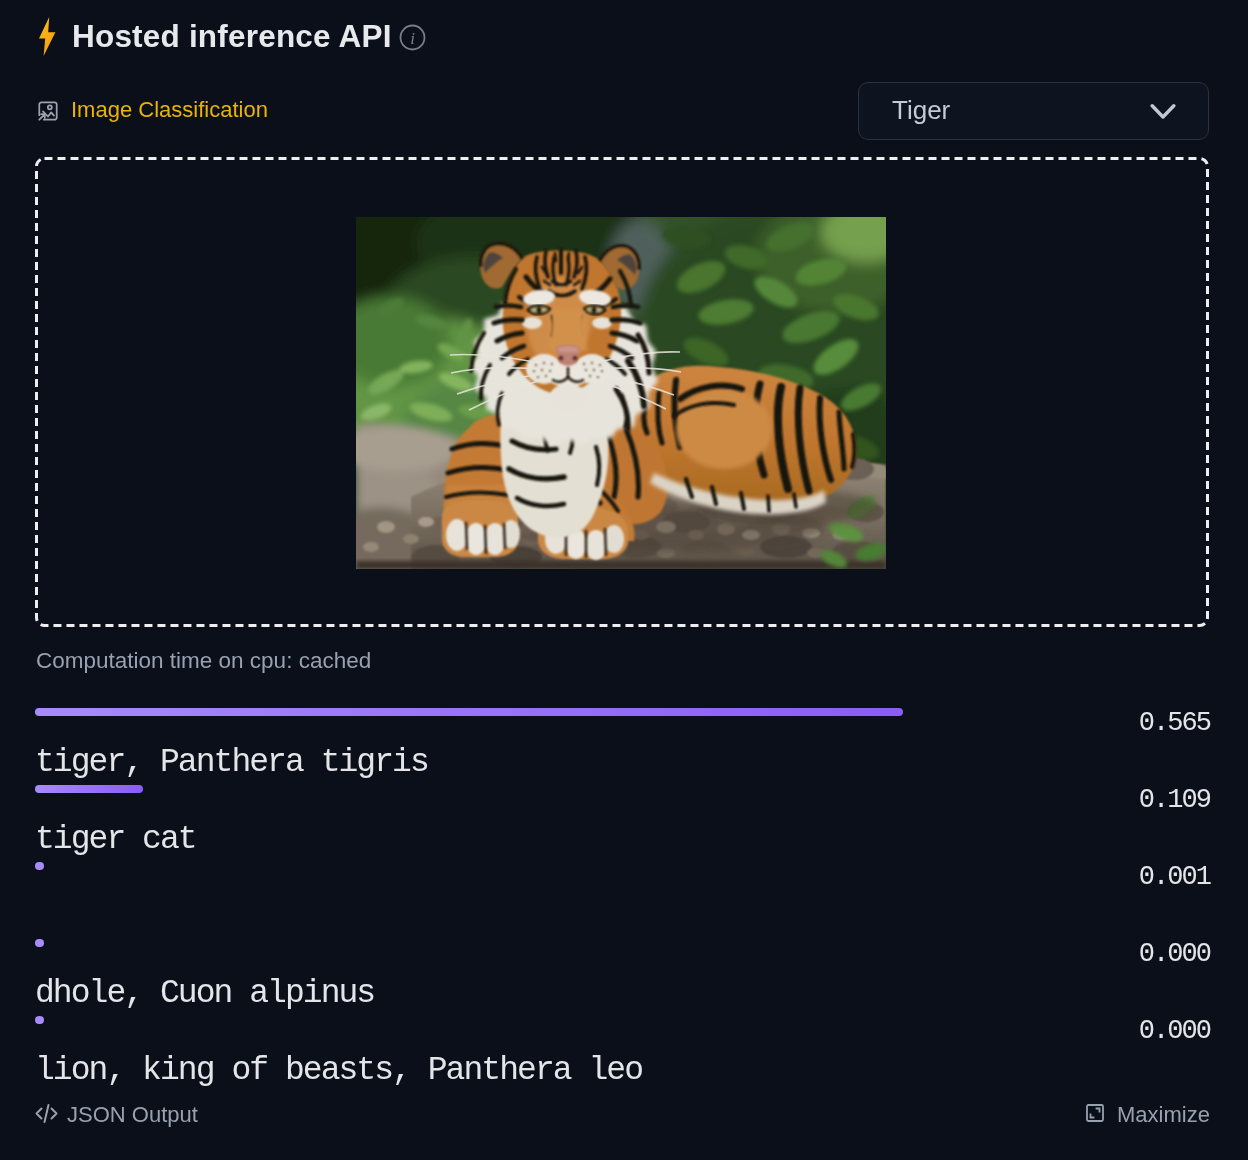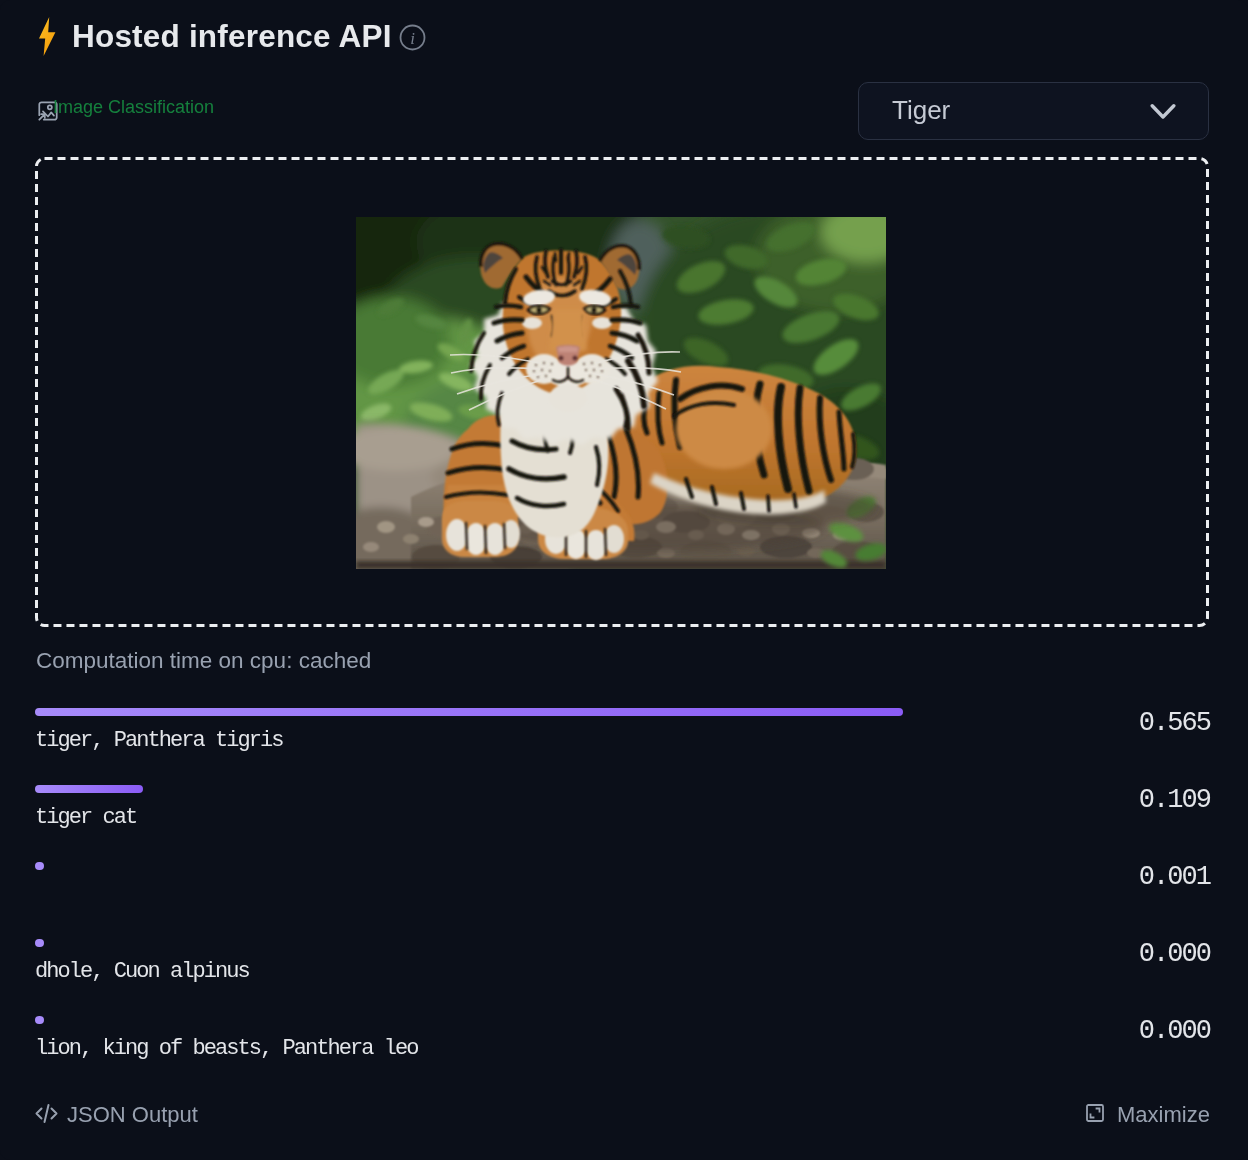--- a/index.html
+++ b/index.html
@@ -1,26 +1,26 @@
 <!DOCTYPE html>
 <html><head>
 <meta charset="utf-8">
 <style>
   html,body{margin:0;padding:0;background:#0b0f19;}
   .wrap{position:relative;width:1248px;height:1160px;background:#0b0f19;overflow:hidden;
         font-family:"Liberation Sans",sans-serif;border-radius:10px;}
   .abs{position:absolute;}
   .title{left:72px;top:18px;font-size:31.5px;font-weight:bold;color:#e7e9ec;letter-spacing:0.2px;}
-  .task-label{left:53px;top:97px;font-size:18px;color:#15803d;}
+  .task-label{left:71px;top:97px;font-size:22px;color:#eab308;}
   .dropdown{left:858px;top:82px;width:351px;height:58px;border:1.5px solid #2a3142;border-radius:10px;
             background:#0e1320;box-sizing:border-box;}
   .dropdown-text{left:892px;top:95px;font-size:26px;color:#c5cad4;}
   .comp{left:36px;top:648px;font-size:22.5px;color:#98a1b0;}
   .bar{position:absolute;height:8px;border-radius:4px;background:linear-gradient(90deg,#a78bfa,#8b5cf6);}
-  .lbl{position:absolute;font-family:"Liberation Mono",monospace;font-size:22px;letter-spacing:-1.95px;color:#e3e5e9;white-space:pre;}
+  .lbl{position:absolute;font-family:"Liberation Mono",monospace;font-size:33px;letter-spacing:-1.95px;color:#e3e5e9;white-space:pre;margin-top:16px;}
   .score{position:absolute;font-family:"Liberation Mono",monospace;font-size:27px;letter-spacing:-1.95px;color:#e3e5e9;right:38px;}
   .footer-text{font-size:22px;color:#98a1b0;}
 </style>
 </head>
 <body>
 <div class="wrap">
 
   <svg class="abs" style="left:38px;top:17px" width="18" height="39" viewBox="0 0 18 37" preserveAspectRatio="none">
     <defs>
         <linearGradient id="boltg" x1="0" y1="0" x2="0.6" y2="1">

